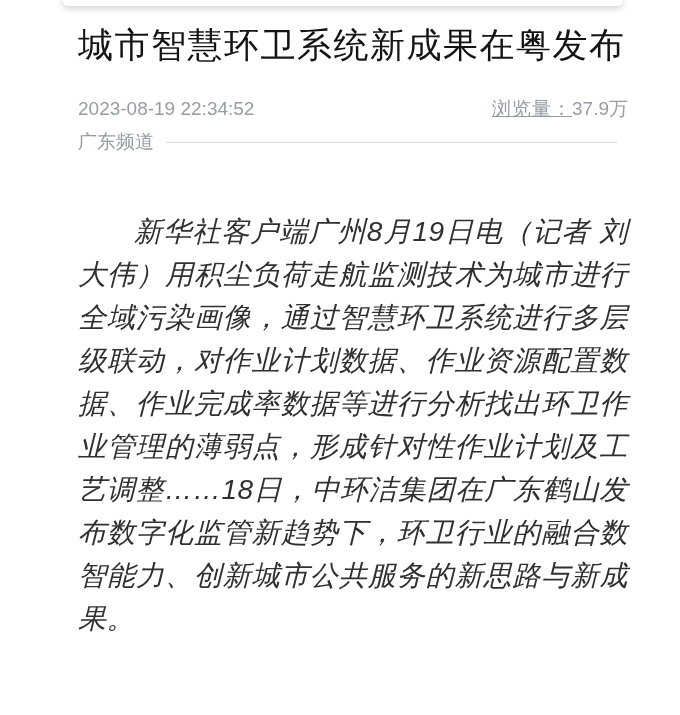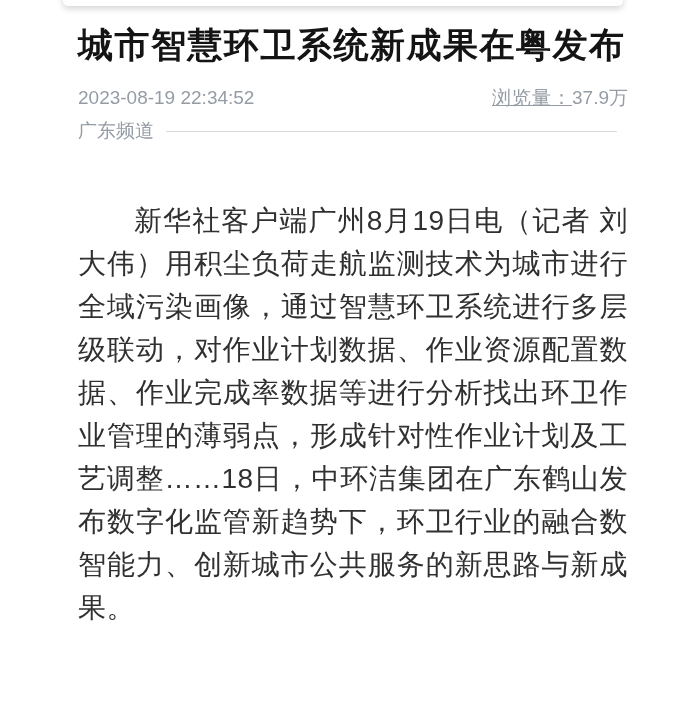--- a/index.html
+++ b/index.html
@@ -29,26 +29,26 @@
   }
   .article{
     position:relative;
     margin-left:78px;
     width:550px;
     padding-top:21px;
   }
   .article-title{
     font-size:35px;
     line-height:47px;
-    font-weight:700;
+    font-weight:400;
     letter-spacing:1.5px;
     color:var(--title-color);
   }
   .meta{
-    margin-top:19px;
+    margin-top:30px;
     color:var(--meta-color);
     font-size:19px;
   }
   .meta-row{
     display:flex;
     align-items:center;
     justify-content:space-between;
     height:22px;
   }
   .meta-row + .meta-row{
@@ -63,20 +63,21 @@
     margin:0 11px 0 12px;
   }
   .meta-label{letter-spacing:1px;text-decoration:underline;}
   .article-body{
     margin-top:57px;
     font-size:28px;
     line-height:43px;
     letter-spacing:0.5px;
     color:var(--body-color);
     text-align:justify;
+    font-style:italic;
   }
   .article-body p{
     text-indent:2em;
   }
 </style>
 </head>
 <body>
 
 <div class="top-card-shadow"></div>
 

